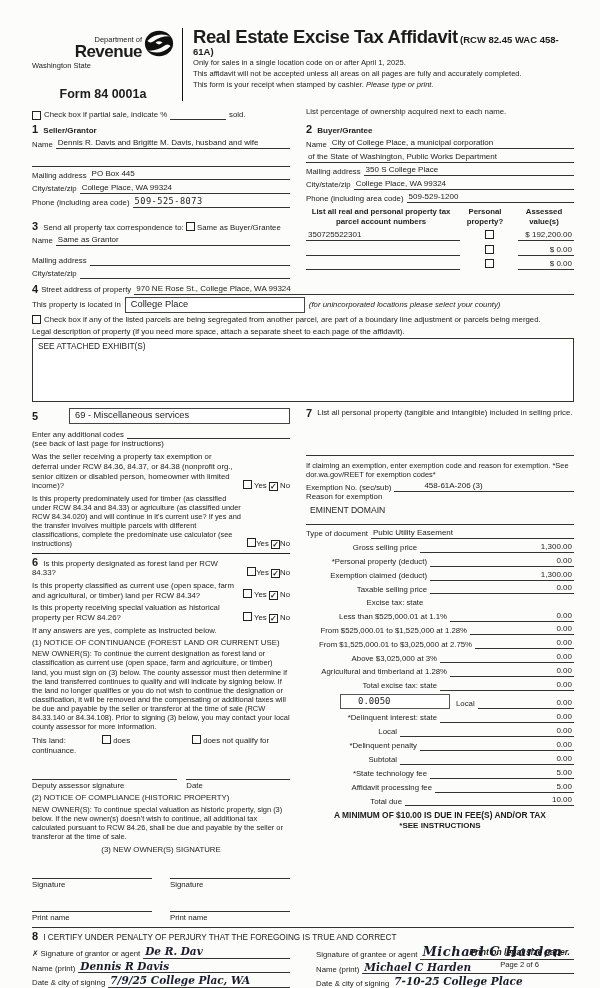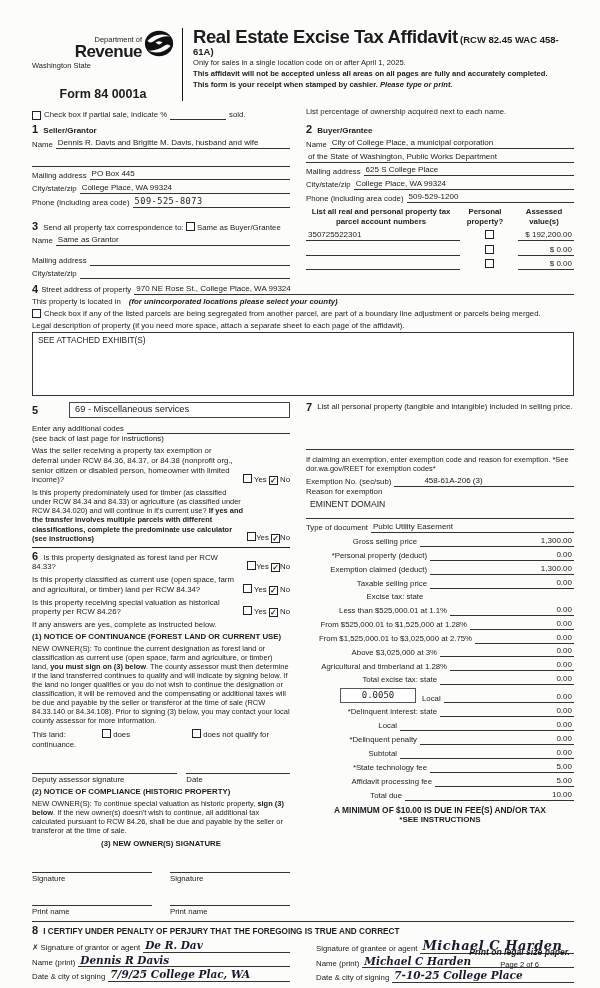--- a/index.html
+++ b/index.html
@@ -1,19 +1,19 @@
 <!DOCTYPE html>
 <html><head>
 <meta charset="utf-8">
 <style>
   html,body{margin:0;padding:0;background:#d9d9d6;}
   .page{width:600px;height:988px;background:#fcfcfa;margin:0 auto;position:relative;
         font-family:"Liberation Sans",sans-serif;color:#1c1c1c;font-size:7.8px;
         box-sizing:border-box;padding:26px 26px 0 32px;overflow:hidden;line-height:1.25;}
-  .bold{font-weight:bold}.italic{font-style:italic}
+  .bold{font-weight:normal}.italic{font-style:italic}
   
   .hdr{display:flex;margin-bottom:4px}
   .logo-block{width:142px;flex:none;padding-top:4px}
   .logo-top{display:flex;justify-content:flex-end;align-items:flex-end;gap:2px}
   .logo-txt{text-align:right}
   .dept{font-size:7.5px}
   .revenue{font-size:17px;font-weight:bold;letter-spacing:-0.5px;line-height:0.9}
   .wstate{font-size:7.5px;margin-top:1px}
   .formno{font-size:12.5px;font-weight:bold;margin-top:17px;text-align:center}
   .hdr-div{border-left:1.6px solid #111;margin:2px 10px 2px 8px}
@@ -52,22 +52,22 @@
   .qrow{display:flex;align-items:flex-end;margin-top:3px}
   .qtext{flex:1;padding-right:4px}
   .yn{white-space:nowrap;flex:none}
   .para{font-size:7.45px;line-height:1.22;margin-top:2px;text-align:left}
   
   .fin-row{display:flex;align-items:flex-end;margin-top:2.9px}
   .fin-label{white-space:nowrap;padding-right:3px;text-align:right}
   .fin-lead{flex:1;border-bottom:1px solid #333;text-align:right;min-height:9px;padding:0 2px}
   .fin-val{font-size:8px}
   .excise-hd{text-align:center;margin-top:3.5px;padding-right:90px}
-  .ratebox{border:1px solid #555;background:#fff;width:74px;text-align:center;
-           font-family:"DejaVu Sans Mono",monospace;font-size:9px;padding:1px 0;margin-right:6px}
+  .ratebox{border:1px solid #555;background:#fff;width:74px;text-align:left;
+           font-family:"DejaVu Sans Mono",monospace;font-size:9px;padding:1px 17px;margin-right:6px}
   .minnote{text-align:center;font-weight:bold;font-size:8.4px;margin-top:4px}
   .seeinst{text-align:center;font-weight:bold;font-size:8px}
   
   .sig2{display:grid;grid-template-columns:1fr 1fr;column-gap:18px}
   .sigline{border-bottom:1px solid #333;min-height:11px}
   .siglabel{margin-top:1px}
   
   .perjury{font-size:7px;line-height:1.25;margin-top:3px;text-align:center}
   .printnote{position:absolute;right:30px;bottom:19px;text-align:center}
   .pn1{font-weight:bold;font-style:italic;font-size:8.6px}
@@ -173,21 +173,21 @@
       </div>
       <div class="frow">
         <span class="flabel">Name</span>
         <span class="fline"><span class="fill">City of College Place, a municipal corporation</span></span>
       </div>
       <div class="frow">
         <span class="fline"><span class="fill">of the State of Washington, Public Works Department</span></span>
       </div>
       <div class="frow">
         <span class="flabel">Mailing address</span>
-        <span class="fline"><span class="fill">625 S College Place</span></span>
+        <span class="fline"><span class="fill">350 S College Place</span></span>
       </div>
       <div class="frow">
         <span class="flabel">City/state/zip</span>
         <span class="fline"><span class="fill">College Place, WA  99324</span></span>
       </div>
       <div class="frow">
         <span class="flabel">Phone (including area code)</span>
         <span class="fline"><span class="fill">509-529-1200</span></span>
       </div>
 
@@ -224,20 +224,21 @@
   </div>
 
   <div style="margin-top:5px">
     <div class="frow">
       <span class="secnum">4</span>
       <span class="flabel">Street address of property</span>
       <span class="fline"><span class="fill">970 NE Rose St., College Place, WA 99324</span></span>
     </div>
     <div style="display:flex;align-items:center;margin-top:2.5px">
       <span style="white-space:nowrap;padding-right:4px">This property is located in</span>
+      <span class="inbox" style="width:168px">College Place</span>
       <span class="italic bold" style="padding-left:4px;font-size:7.8px">(for unincorporated locations please select your county)</span>
     </div>
     <div style="display:flex;align-items:flex-start;margin-top:2.5px">
       <span class="cb"></span>
       <span style="padding-left:3px">Check box if any of the listed parcels are being segregated from another parcel, are part of a boundary line adjustment or parcels being merged.</span>
     </div>
     <div style="margin-top:1.5px">Legal description of property (if you need more space, attach a separate sheet to each page of the affidavit).</div>
     <div class="legalbox"><span>SEE ATTACHED EXHIBIT(S)</span></div>
   </div>
 

